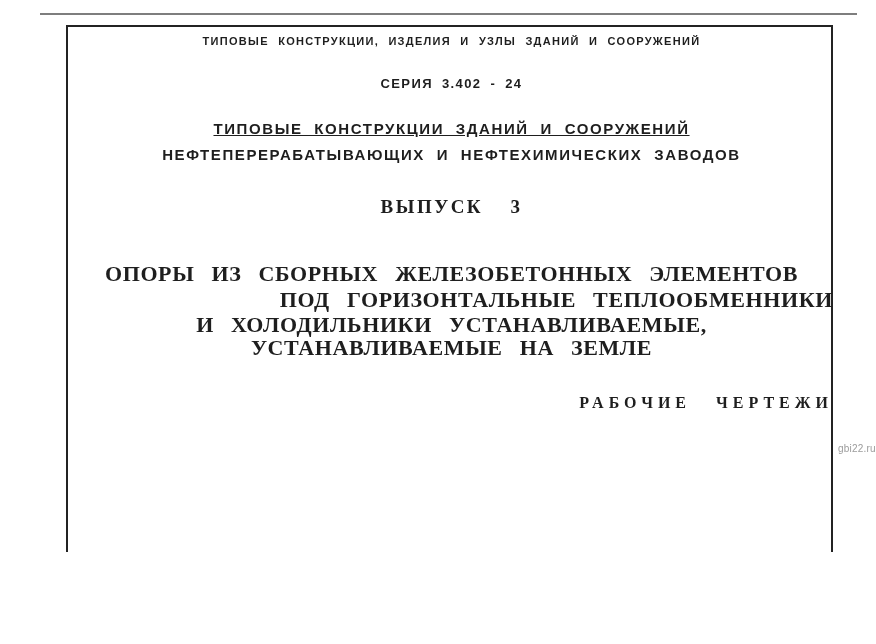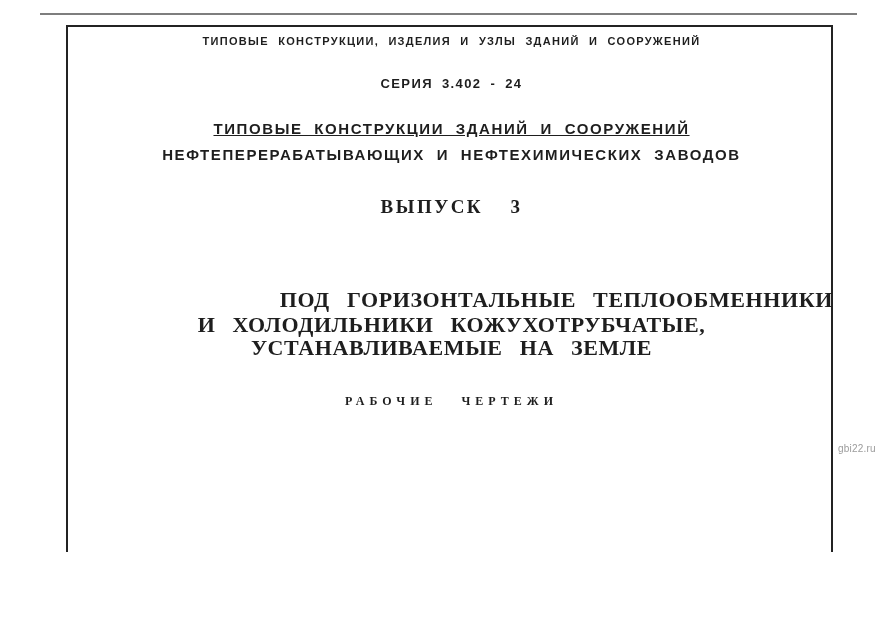--- a/index.html
+++ b/index.html
@@ -60,22 +60,22 @@
     font-size: 22px; font-weight: 700;
     letter-spacing: 0.6px; word-spacing: 11px;
   }
   .title-line-1 { top: 261px; }
   .title-line-2 { top: 287px; text-align: right; }
   .title-line-3 { top: 312px; }
   .title-line-4 { top: 335px; }
   .doctype-line {
     top: 394px;
     font-family: "Liberation Serif", serif;
-    font-size: 12px; font-weight: 700;
-    letter-spacing: 5px; word-spacing: 16px;
+    font-size: 16px; font-weight: 700;
+    letter-spacing: 5px; word-spacing: 16px; text-align: right;
   }
   .imprint-line {
     top: 572px;
     font-size: 10px; font-weight: 700;
     letter-spacing: 0.6px; word-spacing: 4px;
     color: #2a2a2a;
   }
   .watermark {
     position: absolute;
     left: 838px; top: 443px;
@@ -96,24 +96,25 @@
   <div class="txt org-line">ТИПОВЫЕ КОНСТРУКЦИИ, ИЗДЕЛИЯ И УЗЛЫ ЗДАНИЙ И СООРУЖЕНИЙ</div>
 
   <div class="txt series-line">СЕРИЯ 3.402 - 24</div>
 
   <div class="txt sub-line1">ТИПОВЫЕ КОНСТРУКЦИИ ЗДАНИЙ И СООРУЖЕНИЙ</div>
 
   <div class="txt sub-line2">НЕФТЕПЕРЕРАБАТЫВАЮЩИХ И НЕФТЕХИМИЧЕСКИХ ЗАВОДОВ</div>
 
   <div class="txt issue-line">ВЫПУСК 3</div>
 
+  <div class="txt title-line title-line-1">ОПОРЫ ИЗ СБОРНЫХ ЖЕЛЕЗОБЕТОННЫХ ЭЛЕМЕНТОВ</div>
 
   <div class="txt title-line title-line-2">ПОД ГОРИЗОНТАЛЬНЫЕ ТЕПЛООБМЕННИКИ</div>
 
-  <div class="txt title-line title-line-3">И ХОЛОДИЛЬНИКИ КОЖУХОТРУБЧАТЫЕ,</div>
+  <div class="txt title-line title-line-3">И ХОЛОДИЛЬНИКИ УСТАНАВЛИВАЕМЫЕ,</div>
 
   <div class="txt title-line title-line-4">УСТАНАВЛИВАЕМЫЕ НА ЗЕМЛЕ</div>
 
   <div class="txt doctype-line">РАБОЧИЕ ЧЕРТЕЖИ</div>
 
 
   <div class="watermark">gbi22.ru</div>
 
 </div>
 

